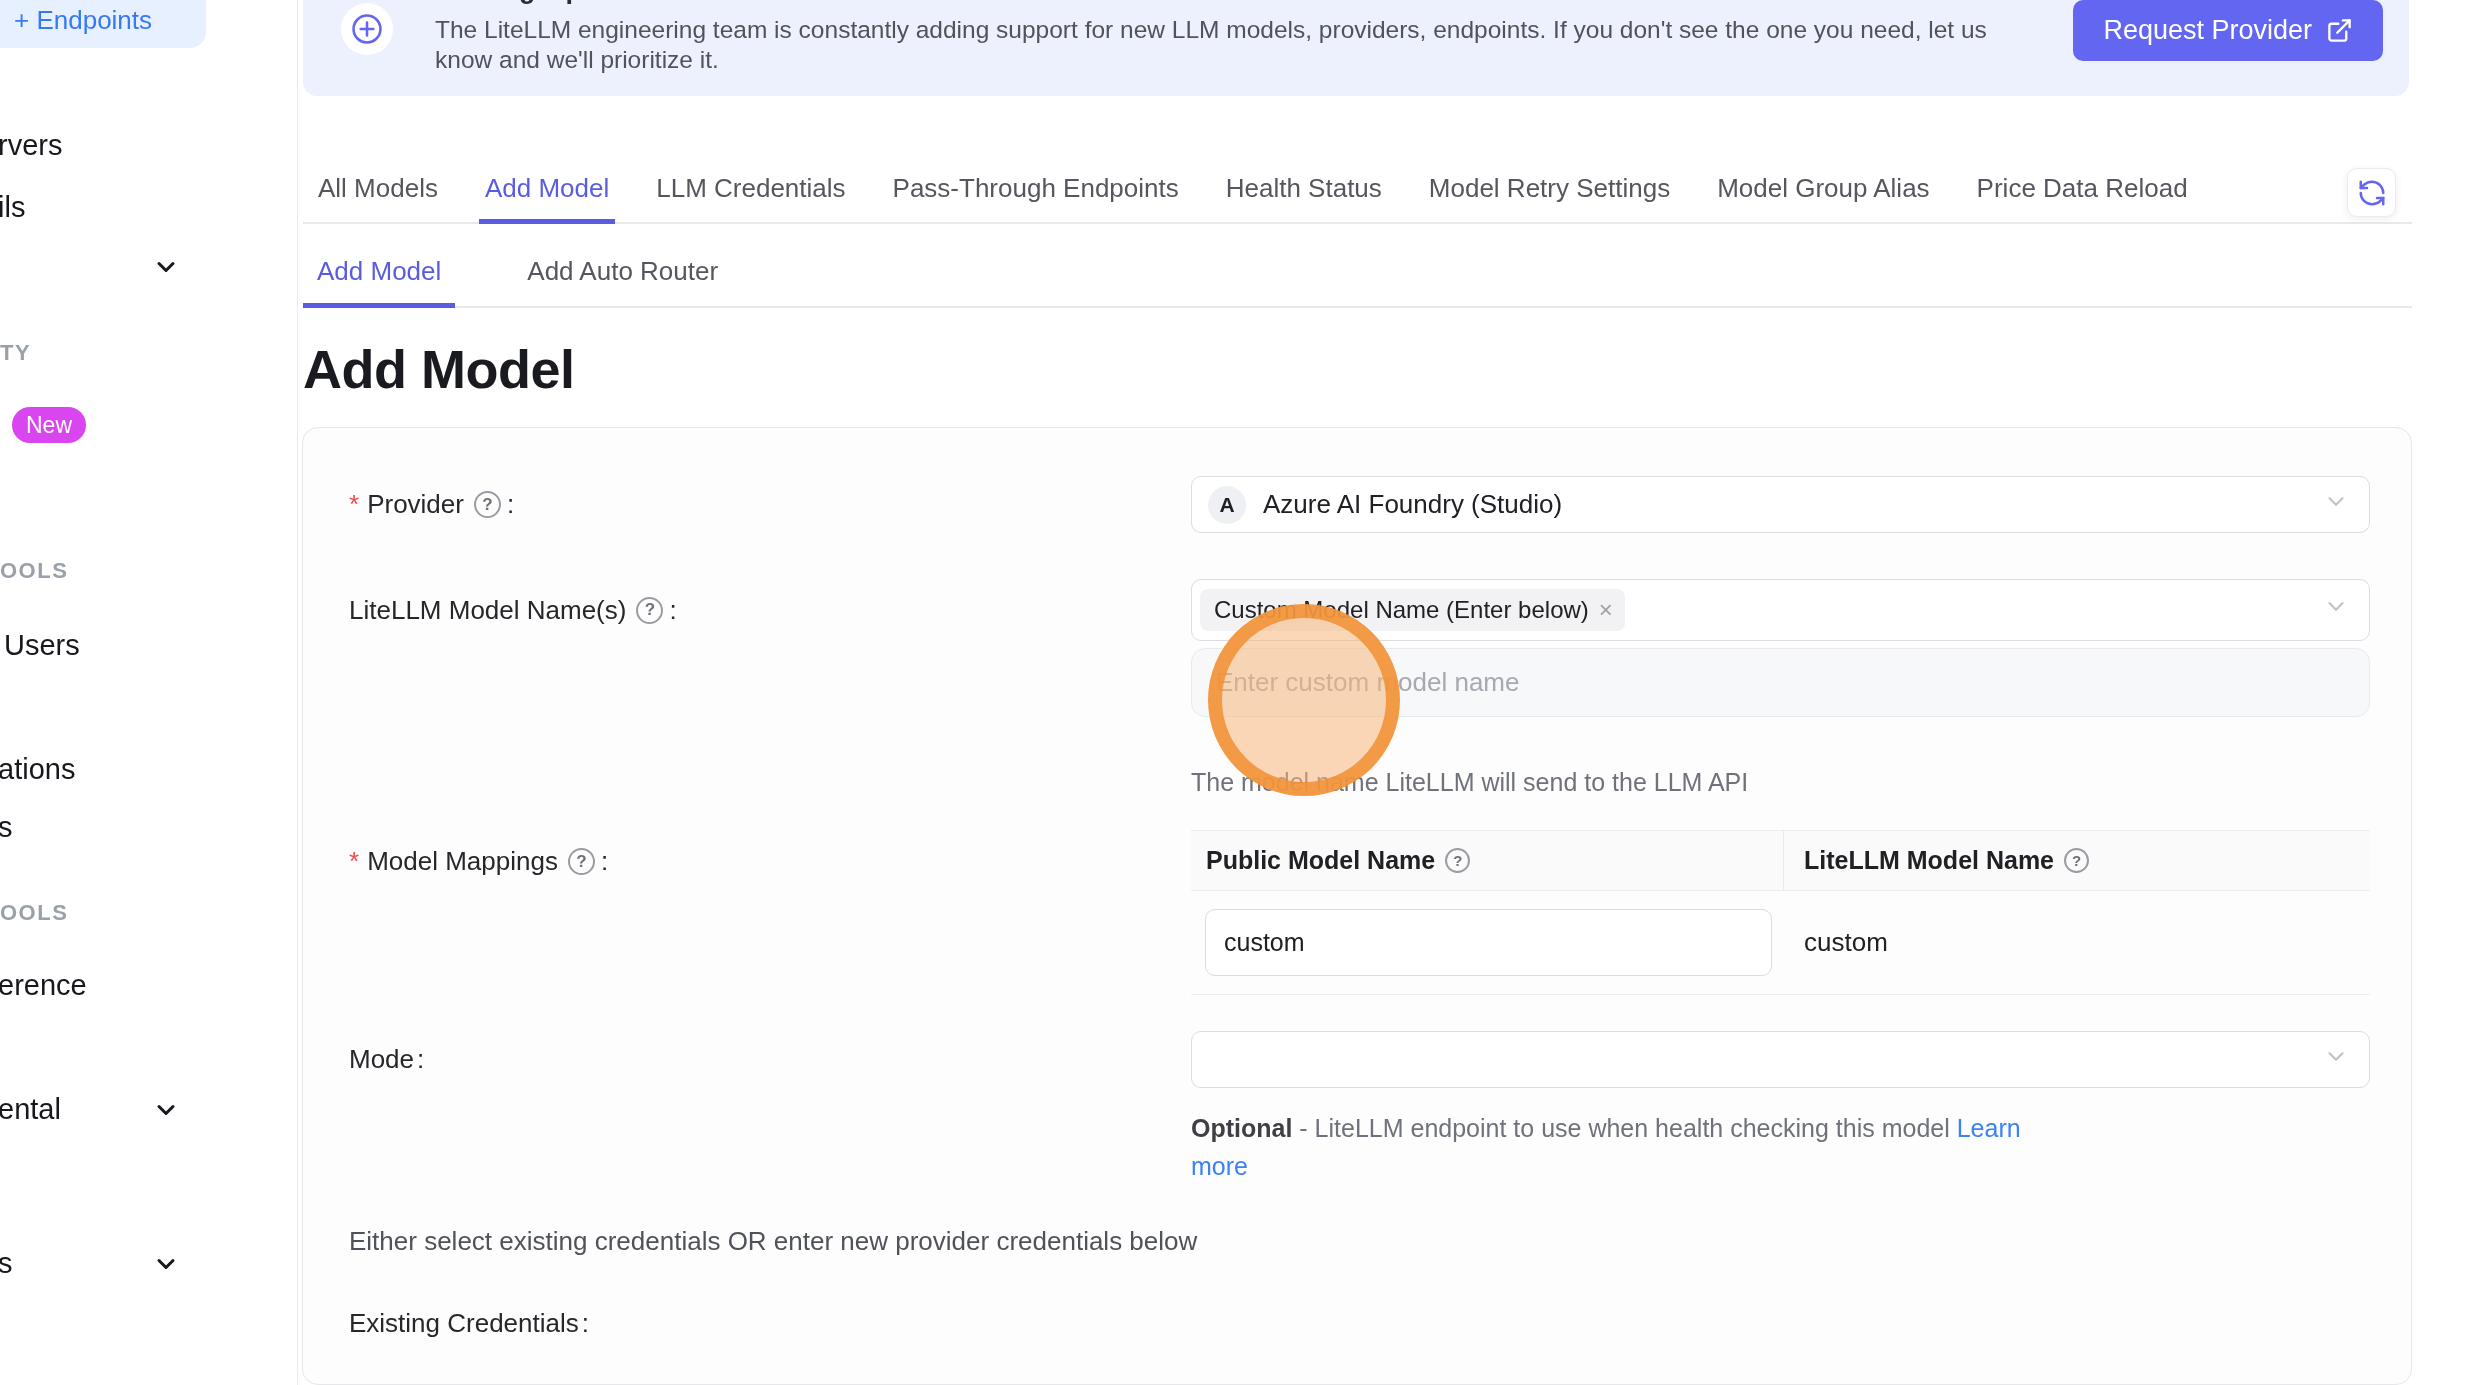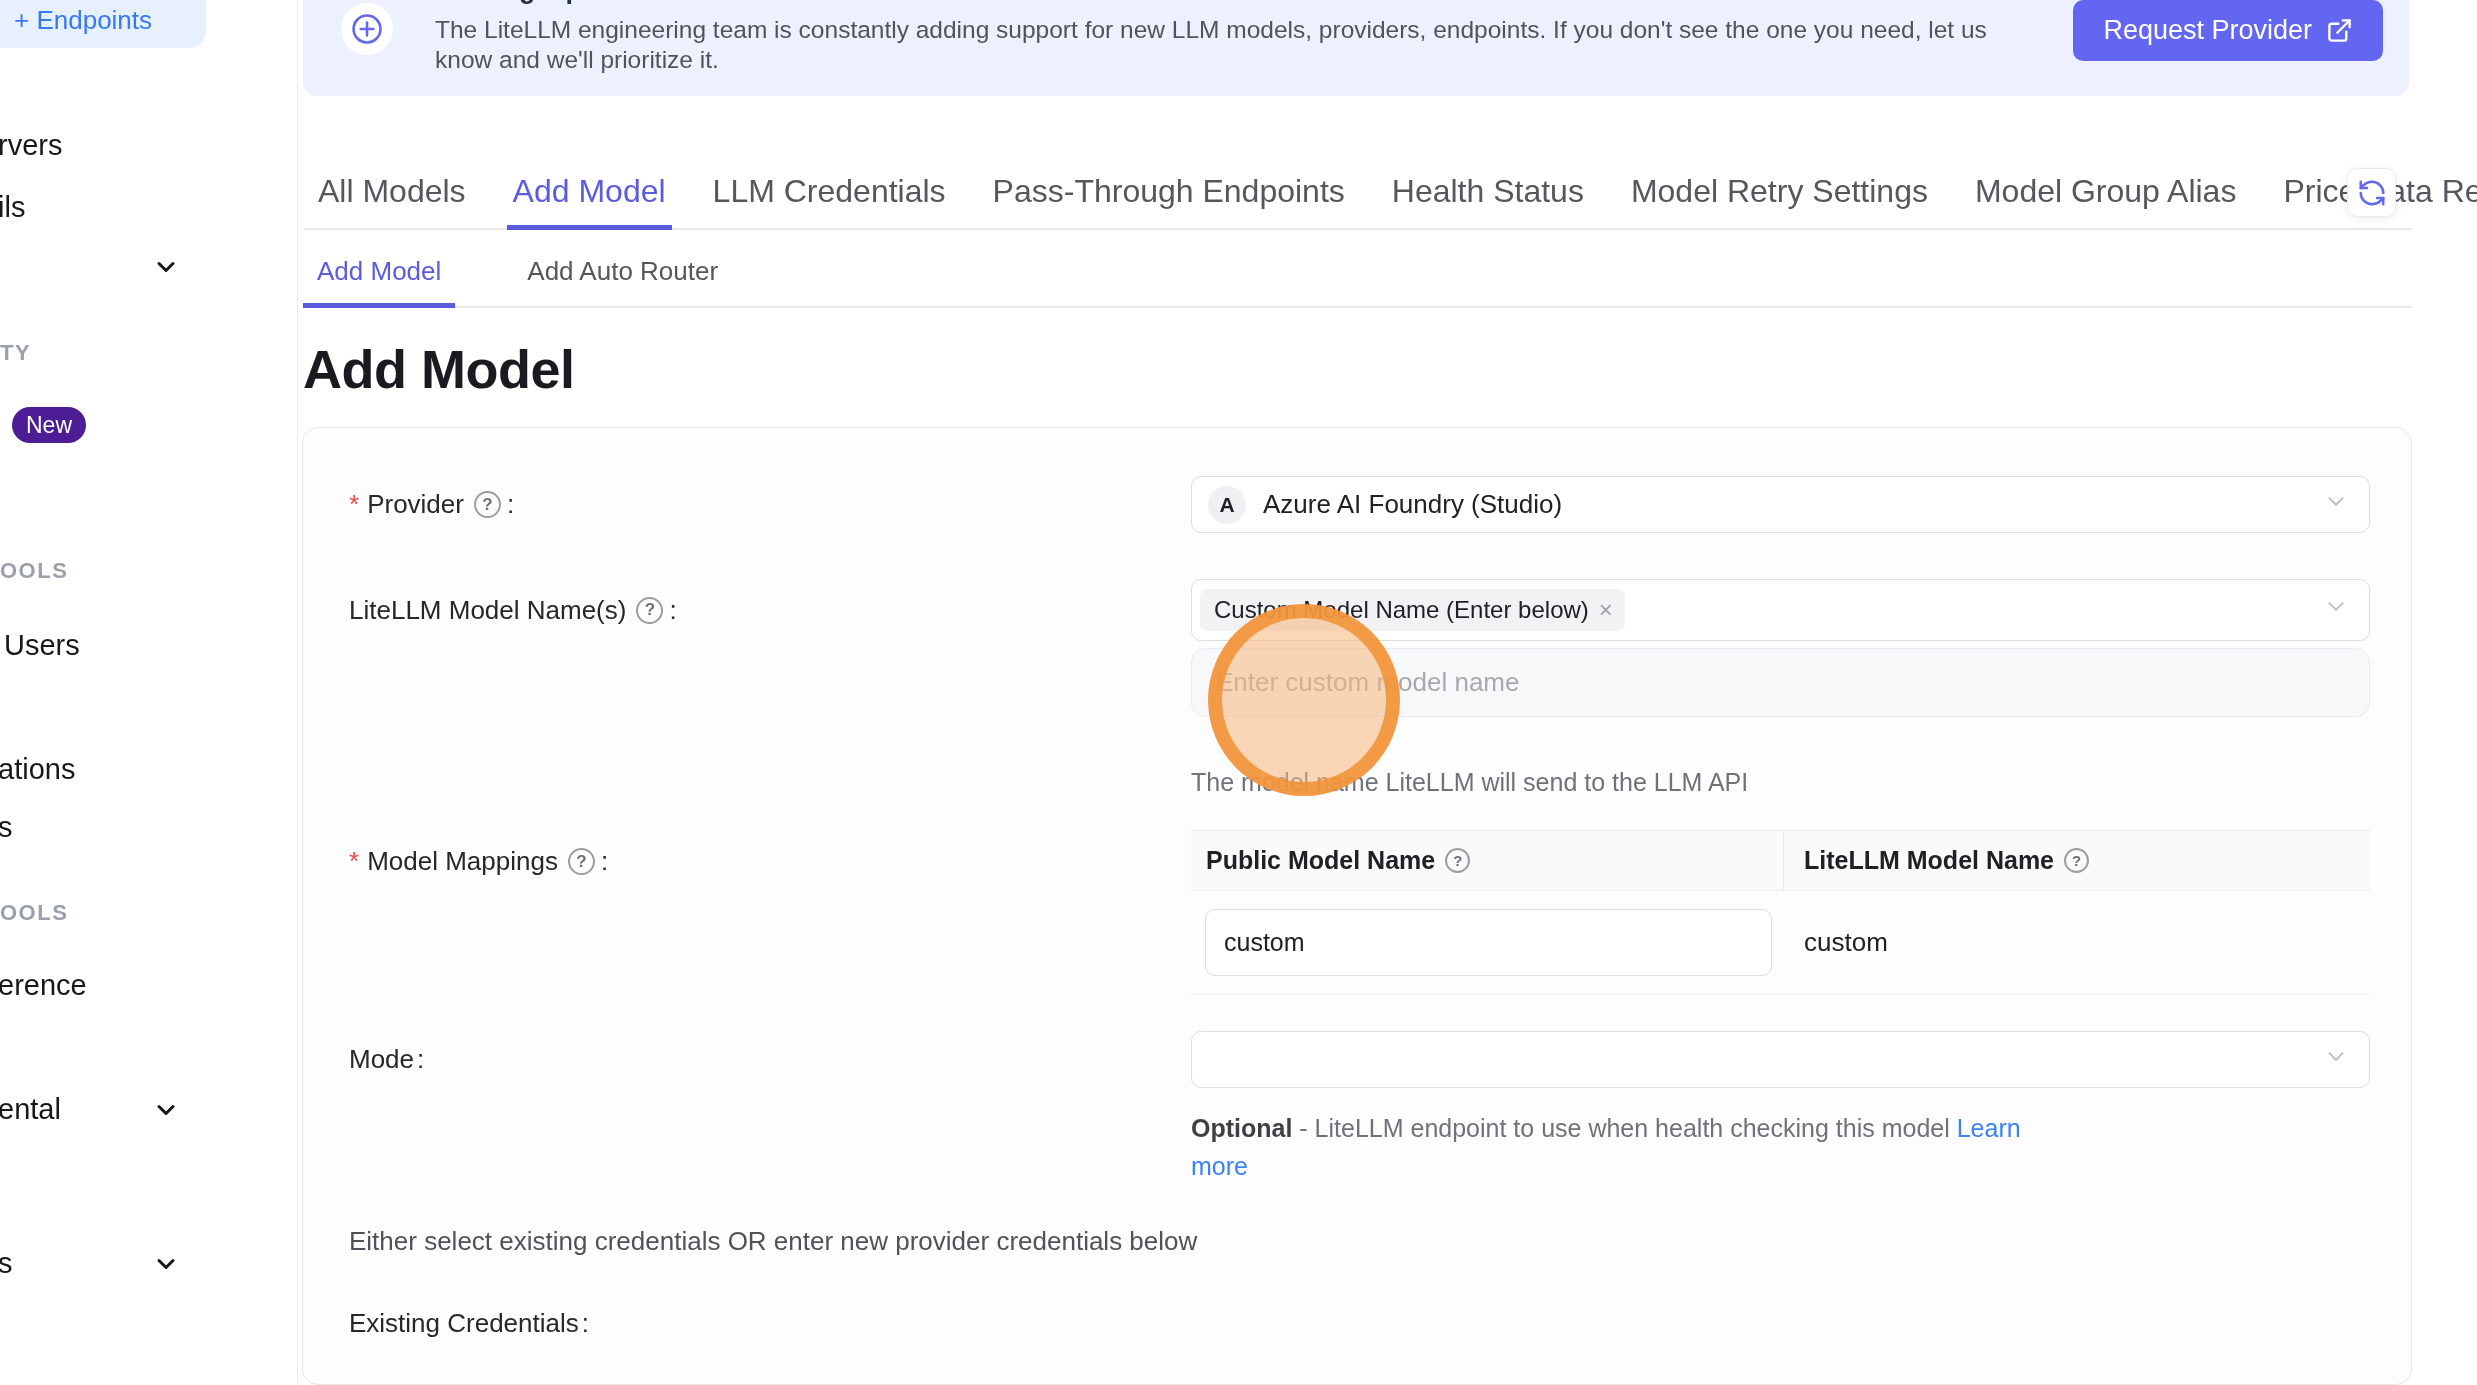--- a/index.html
+++ b/index.html
@@ -11,21 +11,21 @@
   .sidebar { position:absolute; left:0; top:0; width:298px; height:1385px;
              background:#fff; border-right:1px solid #ebebef; z-index:2; }
   .sb-endpoints { position:absolute; left:-30px; top:-34px; width:236px; height:82px;
                   background:#e7f0fe; border-radius:16px; color:#3779f5;
                   font-size:26px; font-weight:500; display:flex; align-items:flex-end;
                   padding:0 0 12px 44px; cursor:pointer; }
   .sb-item { position:absolute; font-size:29px; color:#16181d; white-space:nowrap; cursor:pointer; }
   .sb-section { position:absolute; font-size:22px; font-weight:700; color:#9aa0aa;
                 letter-spacing:1.5px; white-space:nowrap; }
   .sb-badge { position:absolute; left:12px; top:407px; width:74px; height:36px;
-              background:#4c1d95; border-radius:18px; color:#fff; font-size:23px;
+              background:#d946ef; border-radius:18px; color:#fff; font-size:23px;
               font-weight:500; display:flex; align-items:center; justify-content:center; }
   .sb-chev { position:absolute; width:28px; height:28px; }
   .sb-chev svg { display:block; }
 
   
   .banner { position:absolute; left:303px; top:-56px; width:2106px; height:152px;
             background:#edf1fd; border-radius:14px; z-index:1; }
   .banner-icon-wrap { position:absolute; left:38px; top:59px; width:52px; height:52px;
                       background:#fff; border-radius:50%; display:flex;
                       align-items:center; justify-content:center; }
@@ -34,21 +34,21 @@
   .banner-body { position:absolute; left:132px; top:71px; width:1600px;
                  font-size:24.5px; line-height:30px; color:#52525b; }
   .banner-btn { position:absolute; right:26px; top:56px; height:61px; border:none;
                 background:#6366f1; border-radius:10px; color:#fff; font-size:27px;
                 font-weight:400; font-family:inherit; display:flex; align-items:center;
                 gap:14px; padding:0 30px; cursor:pointer; }
 
   
   .tabs-row { position:absolute; left:303px; top:163px; width:2109px;
               border-bottom:2px solid #e9e9ec; display:flex; gap:35px; padding-left:9px; }
-  .tab { font-size:32px; color:#55565e; padding:10px 6px 15px; white-space:nowrap;
+  .tab { font-size:26px; color:#55565e; padding:10px 6px 15px; white-space:nowrap;
          border-bottom:5px solid transparent; margin-bottom:-2px; cursor:pointer; }
   .tab.active { color:#5a5ce0; border-bottom-color:#5a5ce0; }
   .refresh-btn { position:absolute; left:2347px; top:168px; width:49px; height:49px;
                  background:#fff; border:1px solid #ececf0; border-radius:10px;
                  box-shadow:0 2px 8px rgba(0,0,0,0.07); display:flex; align-items:center;
                  justify-content:center; cursor:pointer; }
 
   .subtabs-row { position:absolute; left:303px; top:240px; width:2109px;
                  border-bottom:2px solid #e9e9ec; display:flex; gap:58px; }
   .subtab { font-size:26px; color:#55565e; padding:16px 14px; white-space:nowrap;

